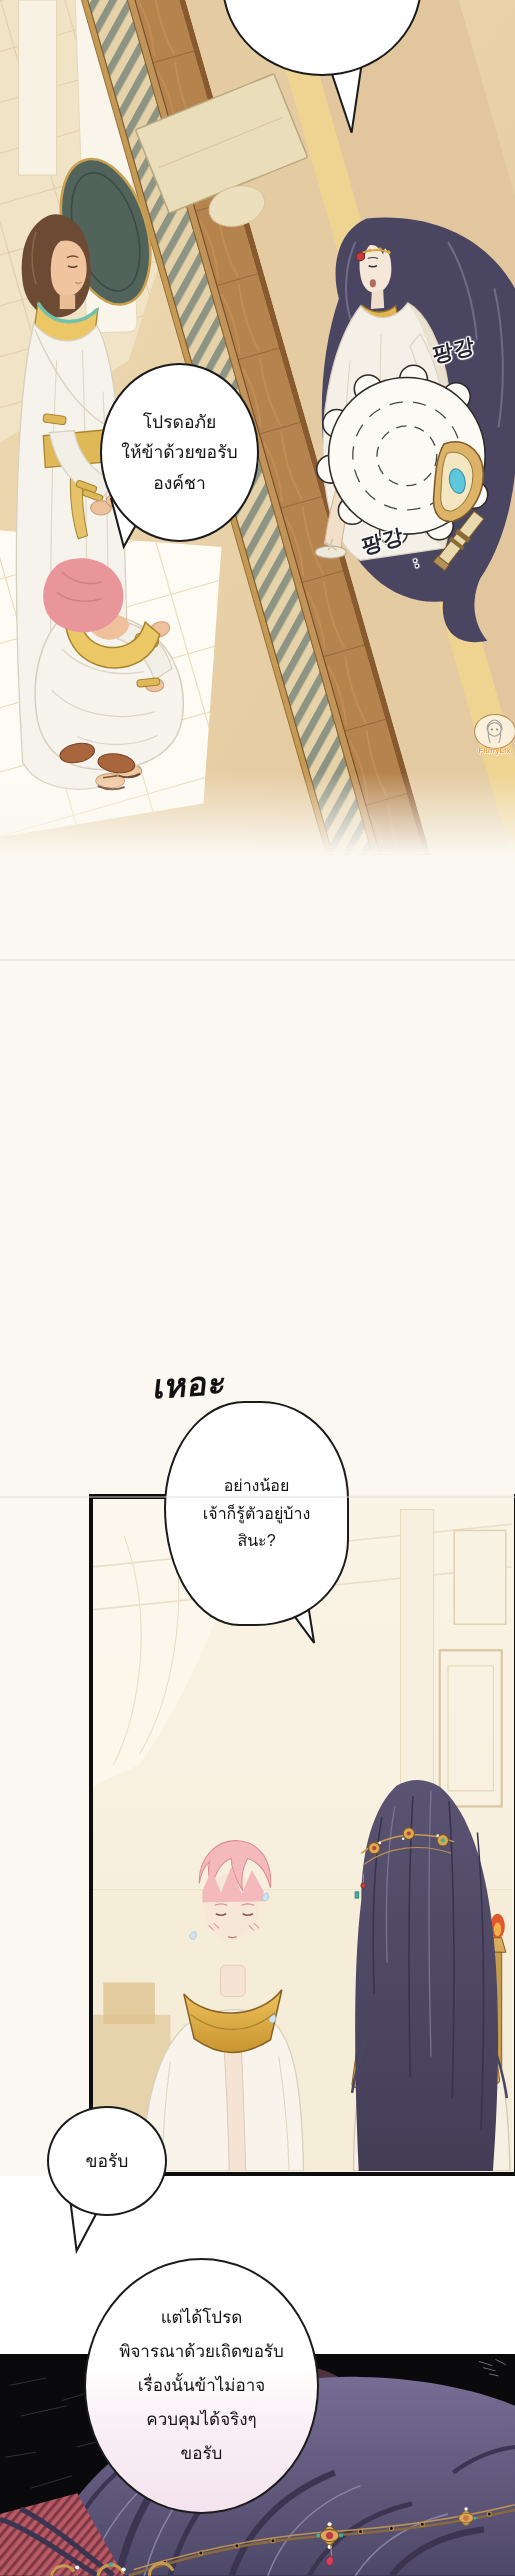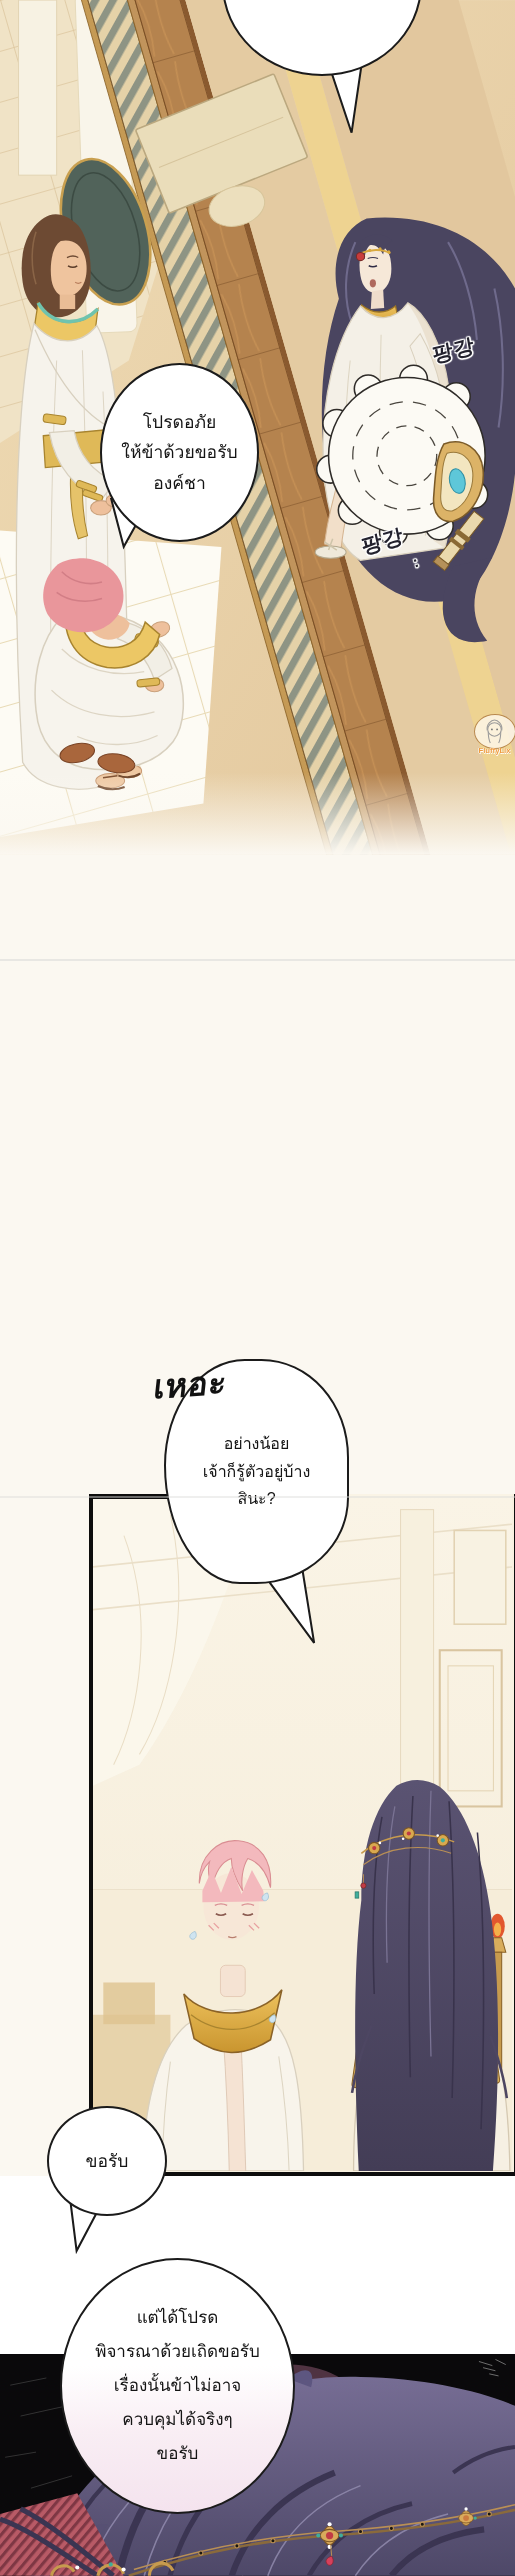--- a/index.html
+++ b/index.html
@@ -235,21 +235,21 @@
     <path d="M16,8 L88,14 L40,100 Z" fill="#fff" stroke="#1b1b1b" stroke-width="4"></path>
   </svg>
 
 
   <div class="seam" style="top:959px;"></div>
 
   <div class="laugh" style="left:154px;top:1358px;">เหอะ</div>
   <svg class="tail" style="left:255px;top:1566px;" width="67" height="82" viewBox="0 0 130 160">
     <path d="M12,10 L92,6 L115,150 Z" fill="#fff" stroke="#1b1b1b" stroke-width="4"></path>
   </svg>
-  <div class="bubble" style="left:164px;top:1359px;width:181px;height:221px;border-radius:48% 52% 55% 45%/52% 48% 42% 58%;">
+  <div class="bubble" style="left:164px;top:1401px;width:181px;height:221px;border-radius:48% 52% 55% 45%/52% 48% 42% 58%;">
     <div class="txt" style="font-size:16px;">อย่างน้อย
 เจ้าก็รู้ตัวอยู่บ้าง
 สินะ?</div>
   </div>
   <div class="seam" style="top:1496px;opacity:.45;"></div>
 
   <div class="panel2-topline"></div>
   <div class="panel2">
     <svg width="419" height="677" viewBox="0 0 812 1300" preserveAspectRatio="none">
       <defs>
@@ -431,21 +431,21 @@
         <circle cx="150" cy="414" r="4" fill="#fff"></circle>
           <circle cx="240" cy="418" r="4" fill="#fff"></circle>
           <circle cx="215" cy="408" r="4" fill="#3fae9b"></circle>
       </g>
       <g stroke="#8a8a8a" stroke-width="1.5">
         <path d="M930,14 l26,8 M938,26 l24,6 M950,38 l18,4 M962,10 l20,10"></path>
       </g>
     </svg>
   </div>
 
-  <div class="bubble" style="left:60px;top:2258px;width:231px;height:252px;background:linear-gradient(#ffffff 42%,#f9eef4 68%,#f4e3ee 100%);">
+  <div class="bubble" style="left:84px;top:2258px;width:231px;height:252px;background:linear-gradient(#ffffff 42%,#f9eef4 68%,#f4e3ee 100%);">
     <div class="txt" style="font-size:17px;line-height:2.0;">แต่ได้โปรด
 พิจารณาด้วยเถิดขอรับ
 เรื่องนั้นข้าไม่อาจ
 ควบคุมได้จริงๆ
 ขอรับ</div>
   </div>
 
 </div>
 
 

